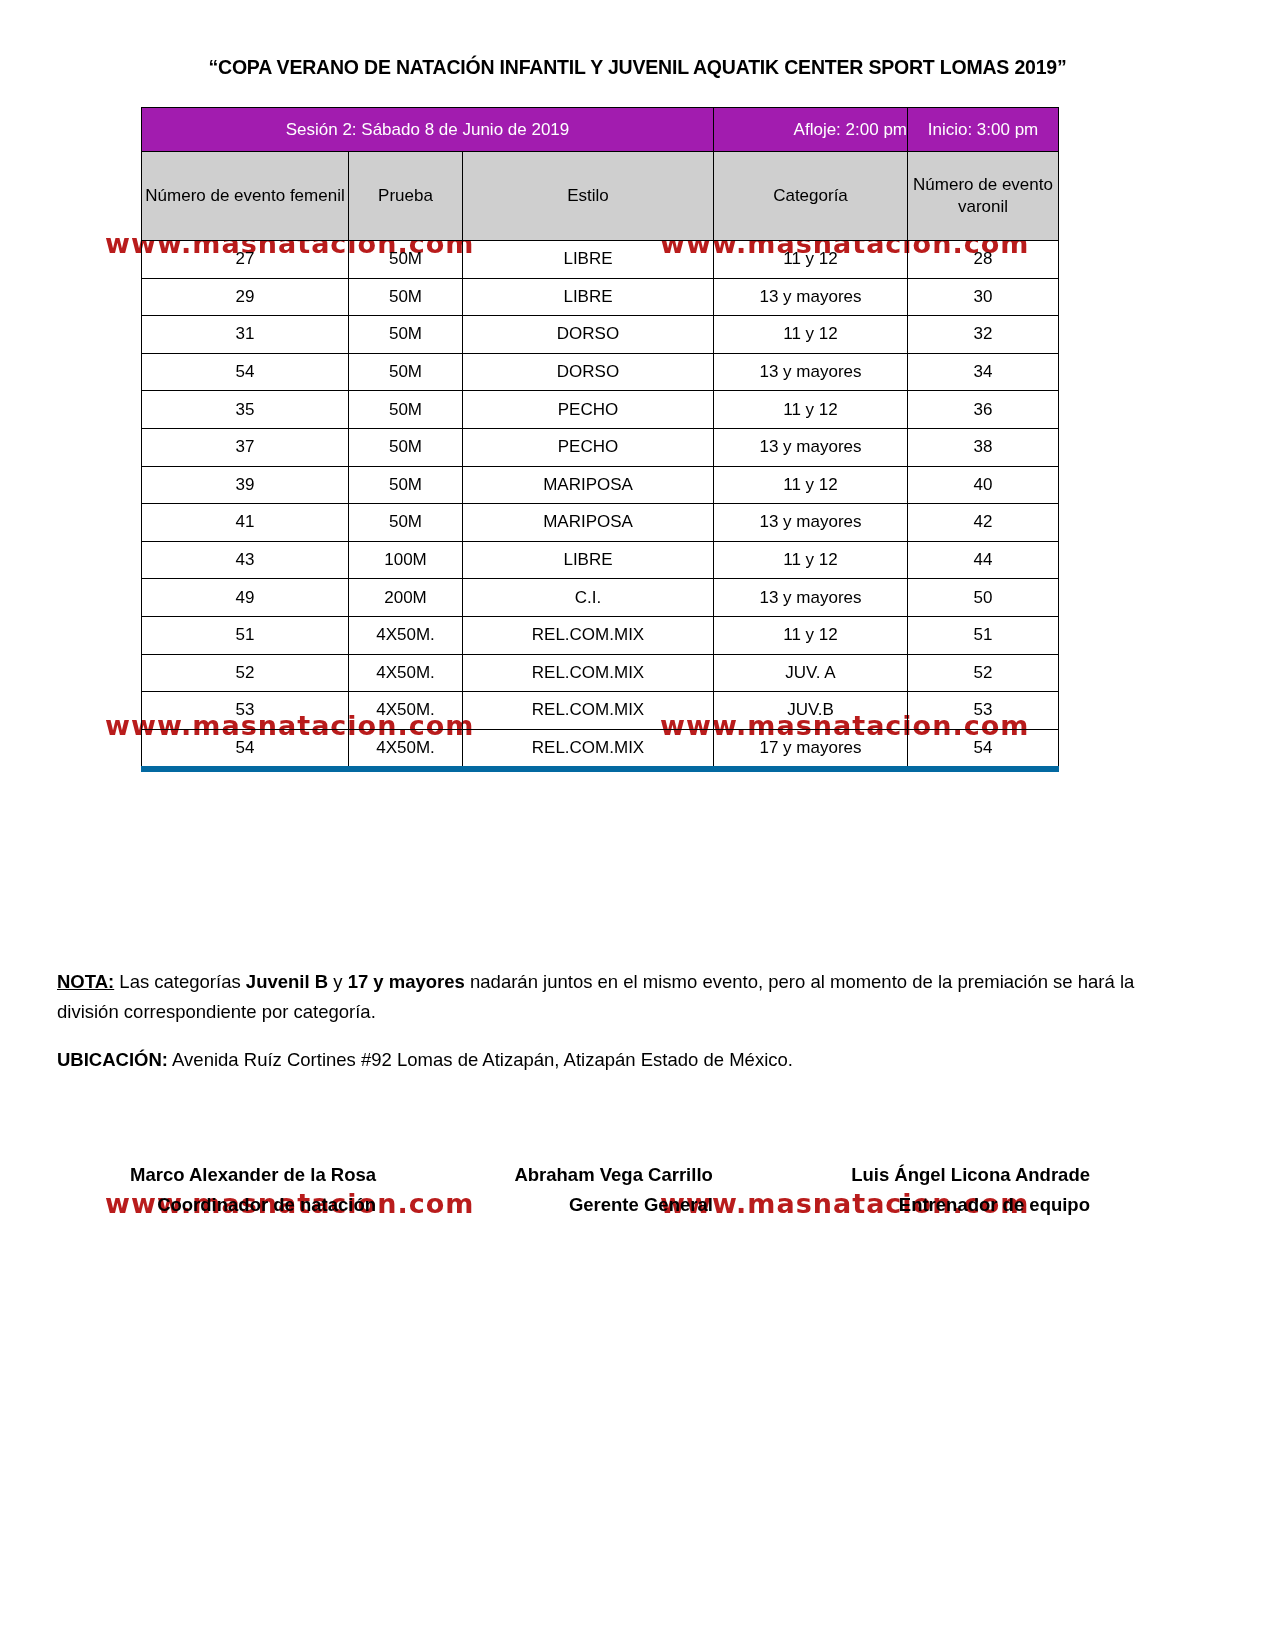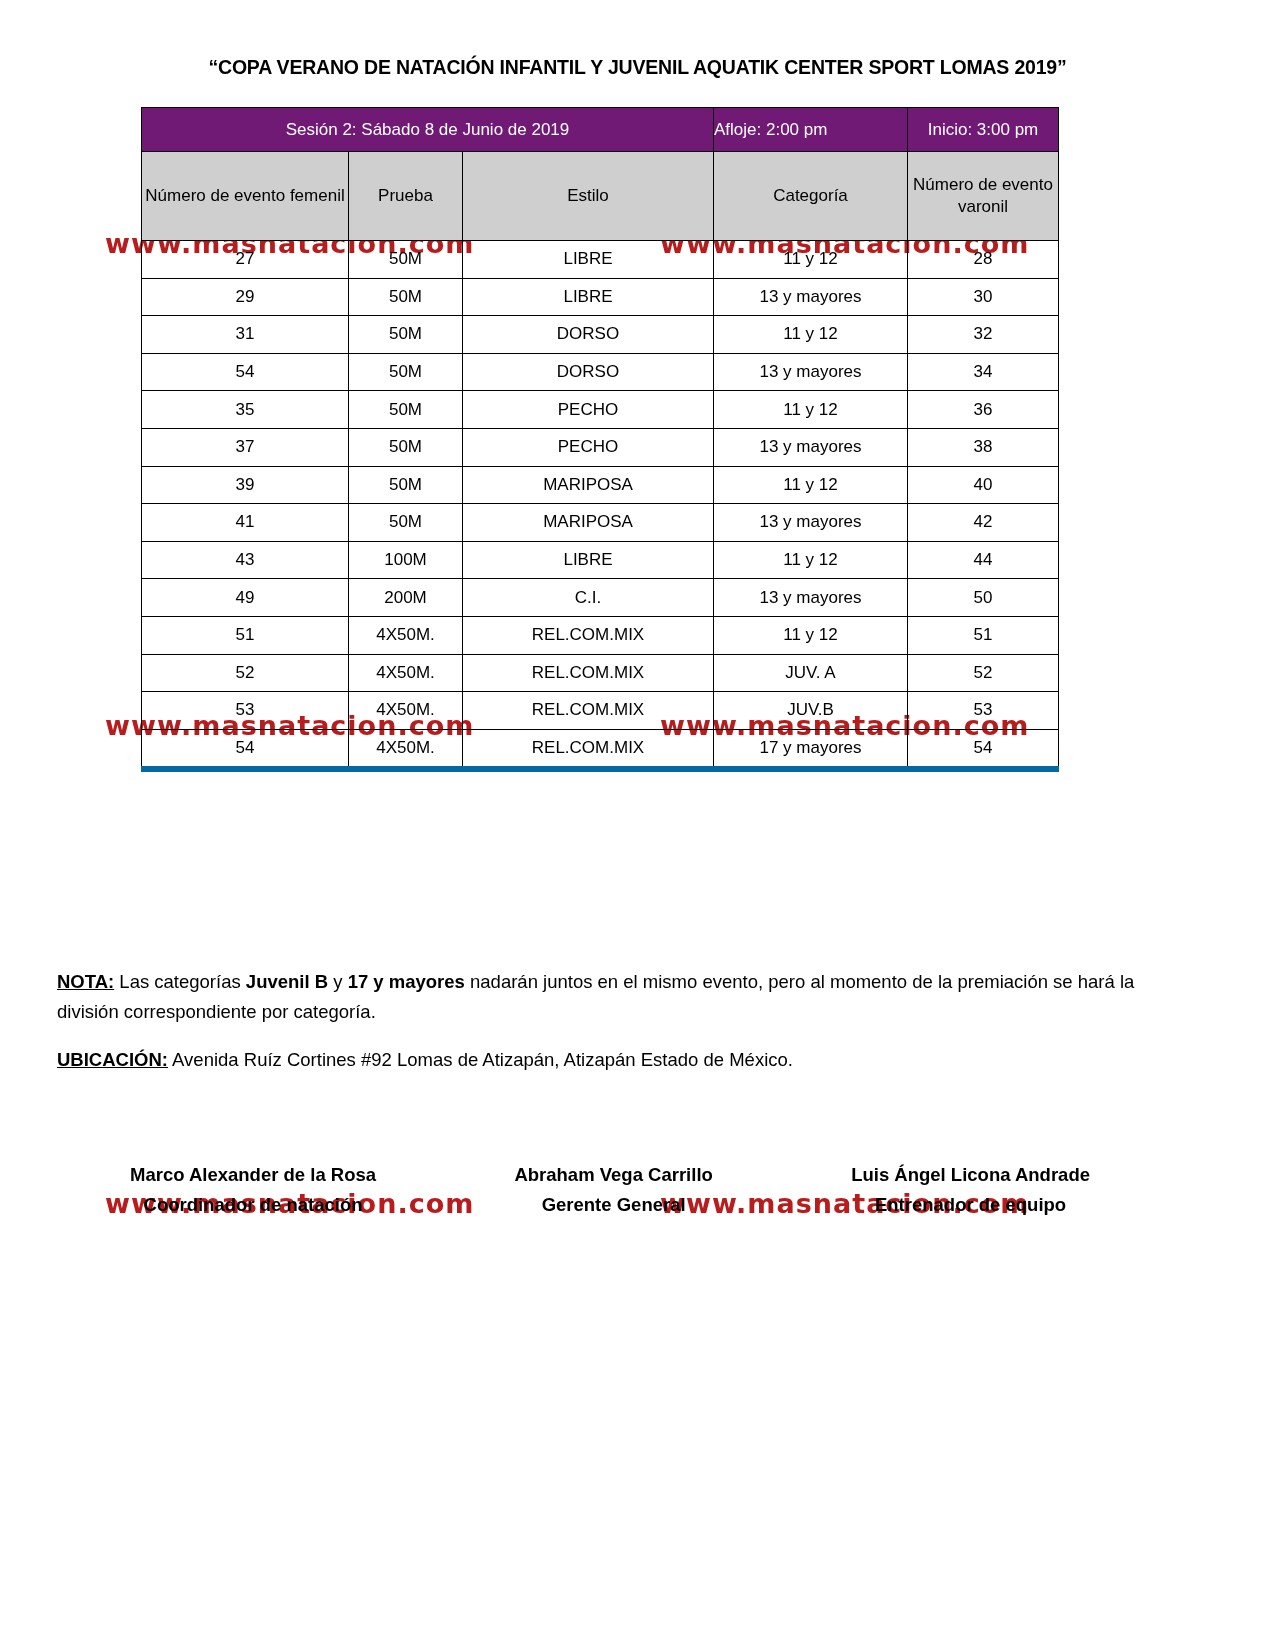--- a/index.html
+++ b/index.html
@@ -69,29 +69,29 @@
     border: 1px solid #000;
     padding: 0;
     font-size: 17px;
     font-weight: 400;
     text-align: center;
     vertical-align: middle;
   }
 
   
   .sess-bar td {
-    background: #701a75;
+    background: #a21caf;
     color: #ffffff;
     font-weight: 700;
     font-size: 17.5px;
     height: 43px;
     border: 1px solid #000;
   }
   .sess-bar td.sess-name { text-align: center; }
-  .sess-bar td.sess-afloje { text-align: left; }
+  .sess-bar td.sess-afloje { text-align: right; }
   .sess-bar td.sess-inicio { text-align: center; }
 
   
   .head-row td {
     background: #cfcfcf;
     font-weight: 700;
     font-size: 17.5px;
     height: 88px;
     line-height: 1.28;
     padding: 0 6px;
@@ -132,34 +132,34 @@
   .note-block b { font-weight: 700; }
 
   .ubic-block {
     position: absolute;
     left: 57px;
     top: 1045px;
     width: 1120px;
     font-size: 18.5px;
     line-height: 1.62;
   }
-  .ubic-block .u { text-decoration: underline; font-weight: 700; }
+  .ubic-block .u { font-weight: 700; }
 
   
   .sig-row {
     position: absolute;
     left: 130px;
     top: 1160px;
     width: 960px;
     display: flex;
     justify-content: space-between;
     align-items: flex-start;
   }
   .sig {
-    text-align: center;
+    text-align: right;
     font-weight: 700;
     font-size: 18.5px;
     line-height: 1.62;
   }
   .sig .role { font-weight: 700; }
 </style>
 </head>
 <body>
 
 <div class="wm-layer" id="wm-layer">

